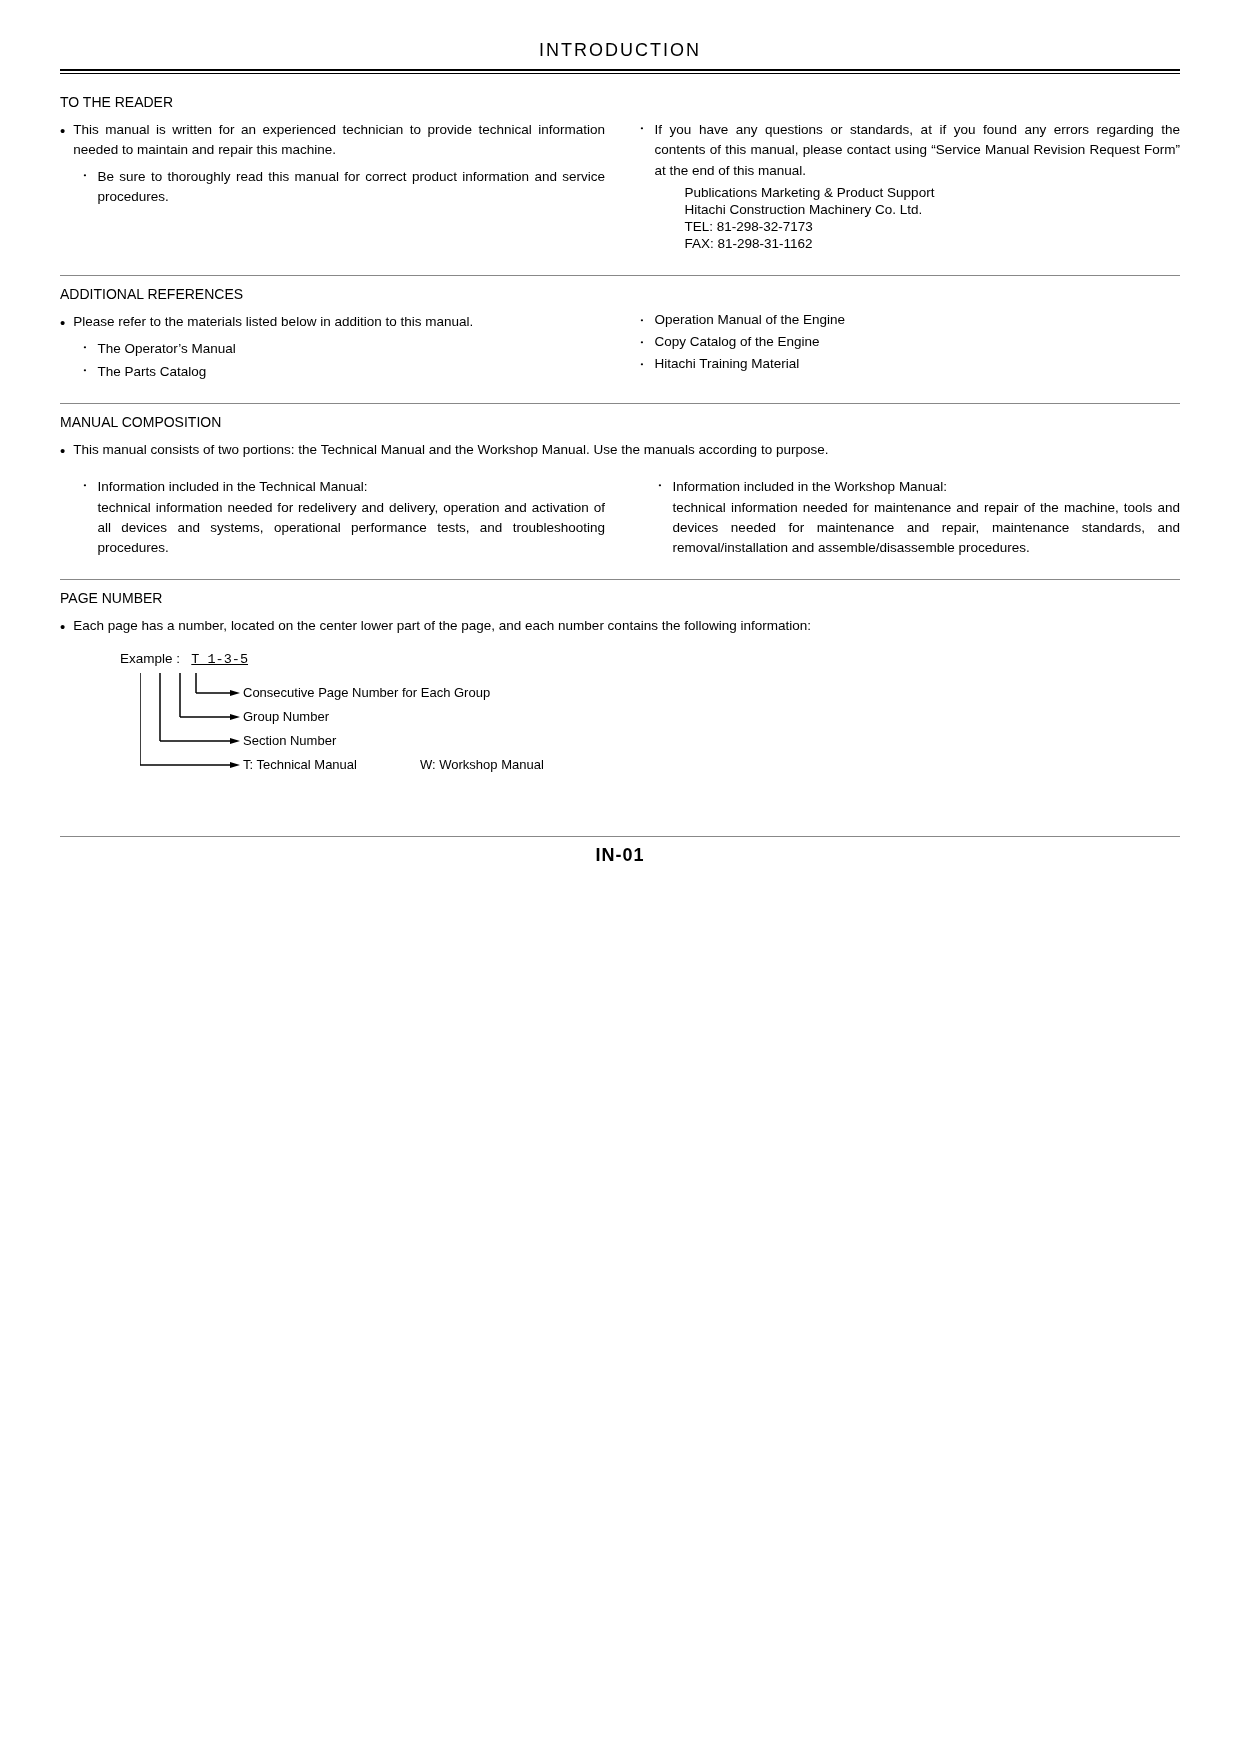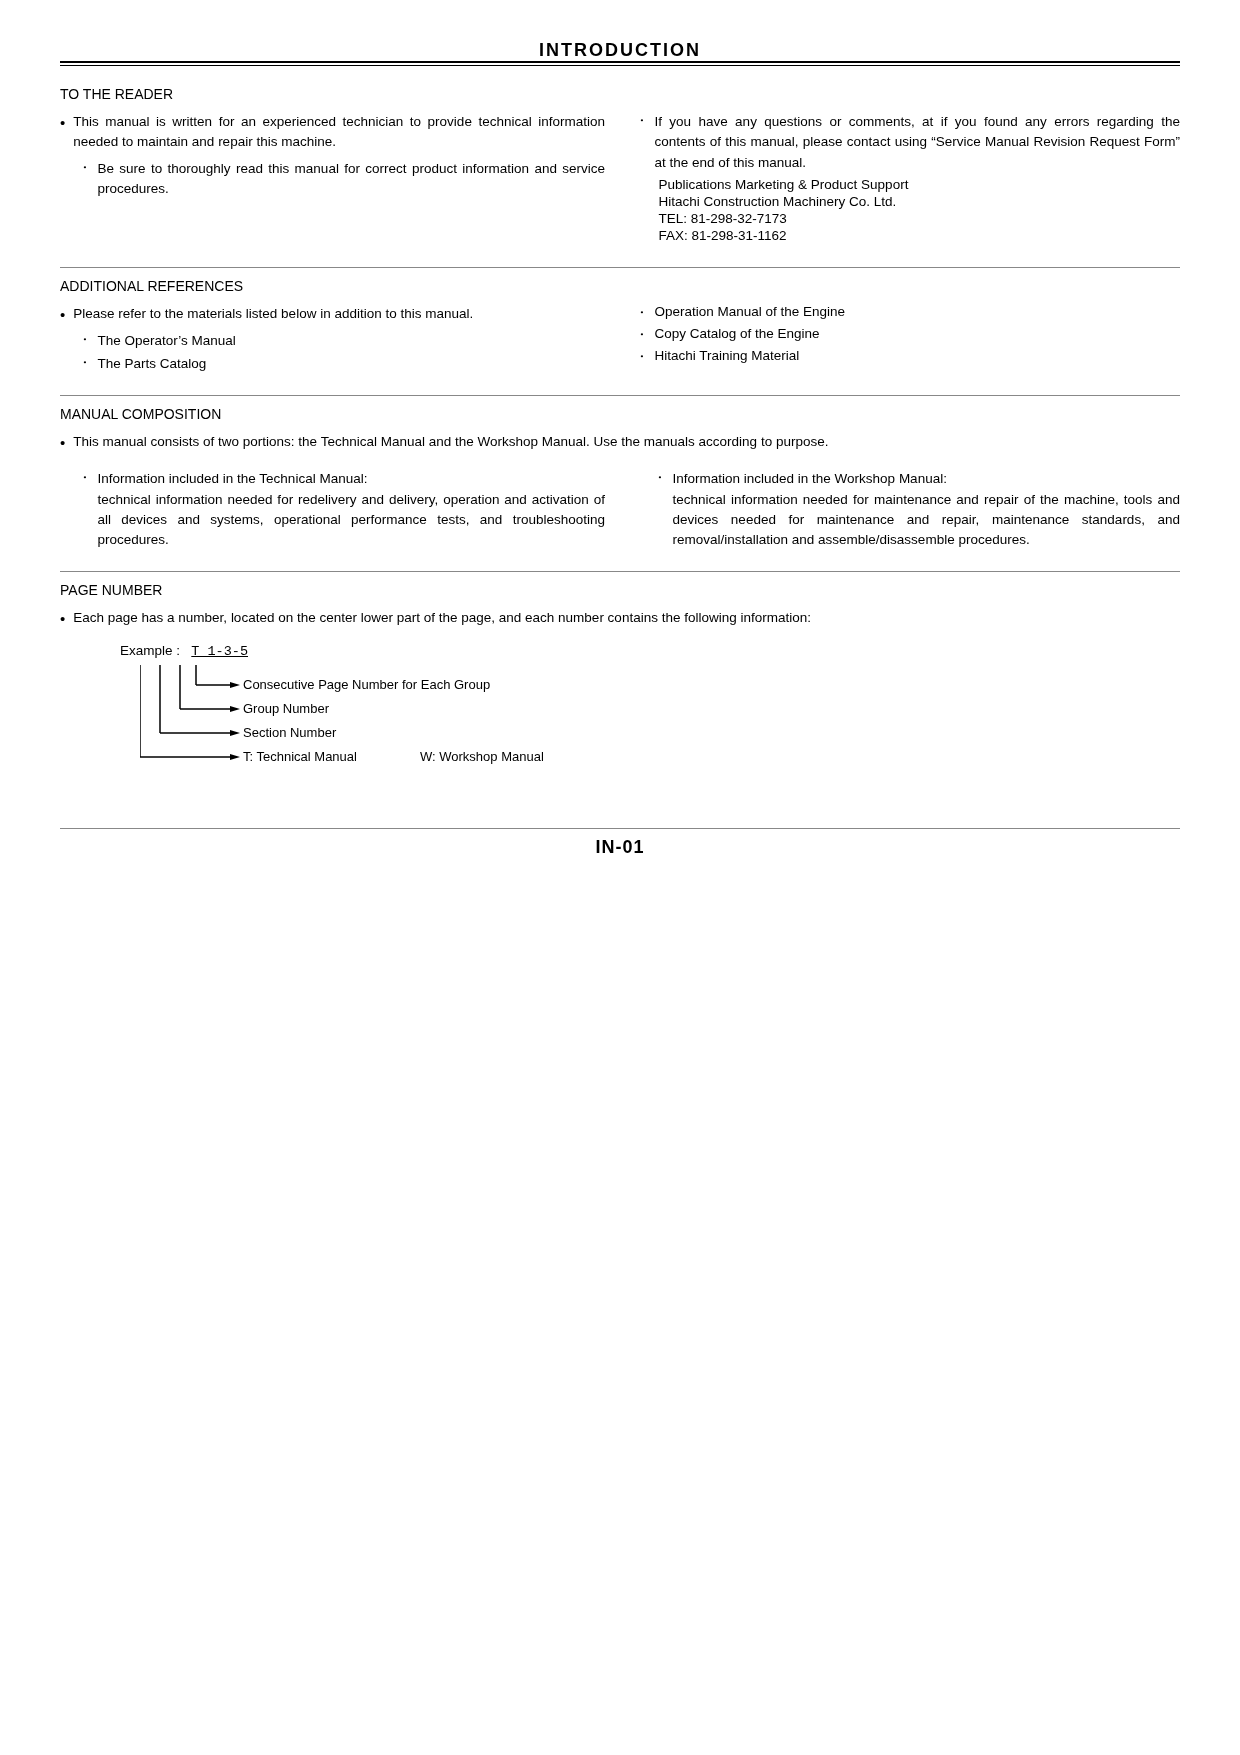--- a/index.html
+++ b/index.html
@@ -11,23 +11,23 @@
       width: 1240px;
       min-height: 1755px;
       padding: 40px 60px 40px 60px;
       position: relative;
     }
 
     
     .page-title {
       text-align: center;
       font-size: 18px;
-      font-weight: bold;
+      font-weight: normal;
       letter-spacing: 2px;
-      margin-bottom: 0;
+      margin-bottom: 8px;
     }
     .title-rule-top {
       border: none;
       border-top: 2.5px solid #000;
       margin-bottom: 2px;
     }
     .title-rule-bottom {
       border: none;
       border-top: 1px solid #000;
       margin-bottom: 20px;
@@ -103,21 +103,21 @@
       align-items: flex-start;
       margin-bottom: 4px;
     }
     .right-list li .sub-dot {
       margin-right: 6px;
       flex-shrink: 0;
     }
 
     
     .contact-block {
-      margin-left: 4px;
+      margin-left: 30px;
       margin-top: 4px;
     }
     .contact-block p {
       margin-bottom: 2px;
     }
 
     
     .example-block {
       margin-top: 14px;
       margin-left: 60px;
@@ -173,21 +173,21 @@
           <p class="body-text">Be sure to thoroughly read this manual for correct product information and service procedures.</p>
         </li>
       </ul>
     </div>
 
     <div class="col-right">
       <ul class="right-list">
         <li>
           <span class="sub-dot">・</span>
           <div>
-            <p class="body-text">If you have any questions or comments, at if you found any errors regarding the contents of this manual, please contact using “Service Manual Revision Request Form” at the end of this manual.</p>
+            <p class="body-text">If you have any questions or standards, at if you found any errors regarding the contents of this manual, please contact using “Service Manual Revision Request Form” at the end of this manual.</p>
             <div class="contact-block">
               <p>Publications Marketing &amp; Product Support</p>
               <p>Hitachi Construction Machinery Co. Ltd.</p>
               <p>TEL: 81-298-32-7173</p>
               <p>FAX: 81-298-31-1162</p>
             </div>
           </div>
         </li>
       </ul>
     </div>

